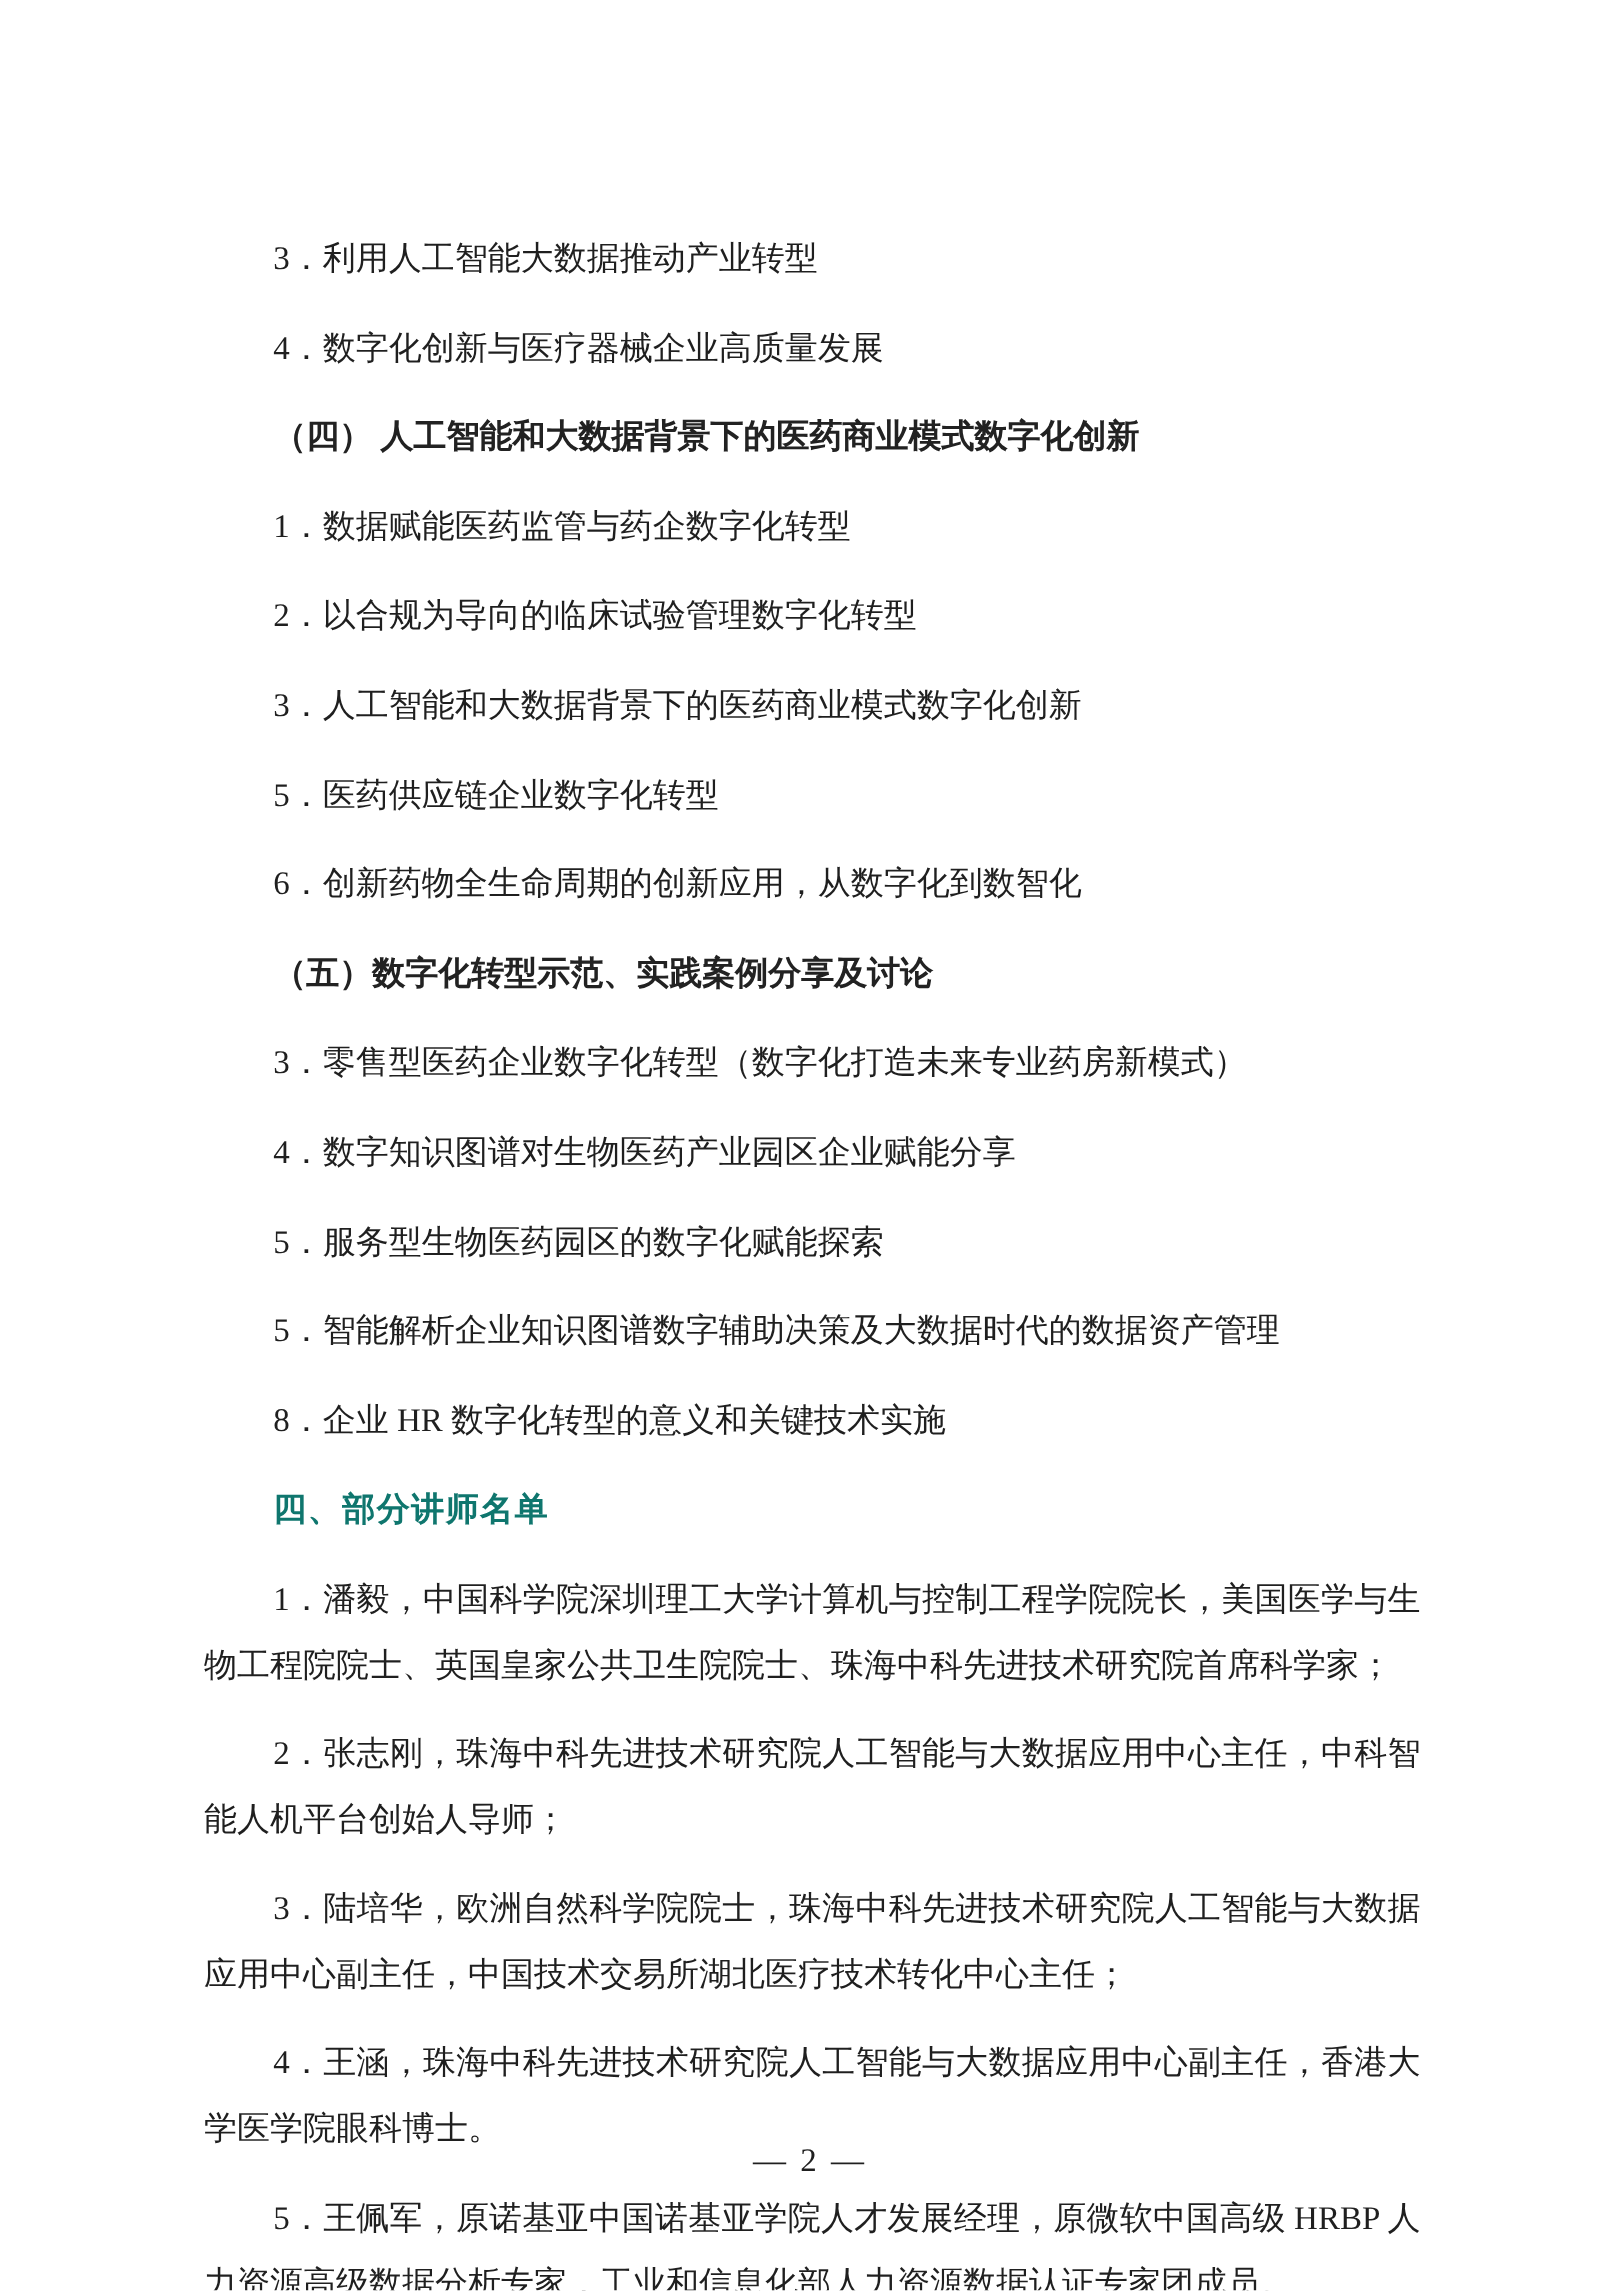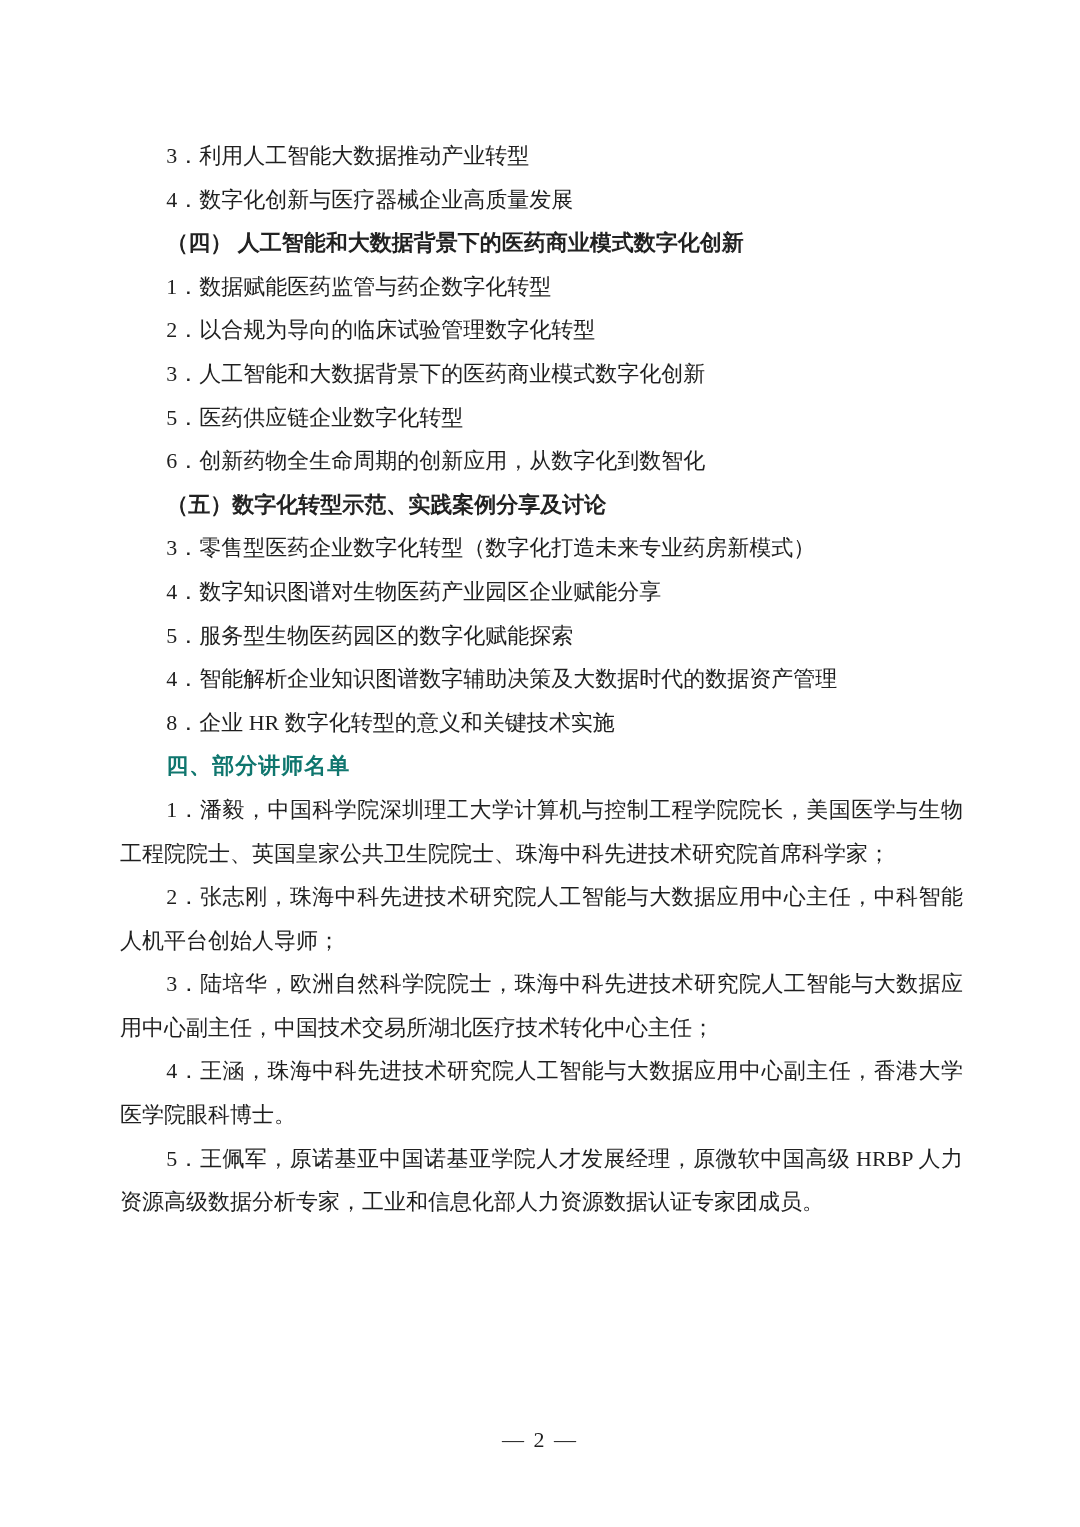--- a/index.html
+++ b/index.html
@@ -15,21 +15,21 @@
     background: #ffffff;
     box-sizing: border-box;
     padding: 134px 117px 0 120px;
     overflow: hidden;
     font-family: "Liberation Serif", "DejaVu Serif", serif;
     color: #1f1f1f;
     font-size: 22px;
     line-height: 43.6px;
   }
   .block {
-    margin: 0;
+    margin: 16px;
     text-align: justify;
     text-align-last: left;
     text-justify: inter-character;
   }
   .indent {
     text-indent: 2.1em;
   }
   .sub-heading {
     font-weight: bold;
     color: #222222;
@@ -66,21 +66,21 @@
   <p class="block indent">2．以合规为导向的临床试验管理数字化转型</p>
   <p class="block indent">3．人工智能和大数据背景下的医药商业模式数字化创新</p>
   <p class="block indent">5．医药供应链企业数字化转型</p>
   <p class="block indent">6．创新药物全生命周期的创新应用，从数字化到数智化</p>
 
   <p class="block indent sub-heading">（五）数字化转型示范、实践案例分享及讨论</p>
 
   <p class="block indent">3．零售型医药企业数字化转型（数字化打造未来专业药房新模式）</p>
   <p class="block indent">4．数字知识图谱对生物医药产业园区企业赋能分享</p>
   <p class="block indent">5．服务型生物医药园区的数字化赋能探索</p>
-  <p class="block indent">4．智能解析企业知识图谱数字辅助决策及大数据时代的数据资产管理</p>
+  <p class="block indent">5．智能解析企业知识图谱数字辅助决策及大数据时代的数据资产管理</p>
   <p class="block indent">8．企业 HR 数字化转型的意义和关键技术实施</p>
 
   <p class="block indent section-heading">四、部分讲师名单</p>
 
   <p class="block indent">1．潘毅，中国科学院深圳理工大学计算机与控制工程学院院长，美国医学与生物工程院院士、英国皇家公共卫生院院士、珠海中科先进技术研究院首席科学家；</p>
   <p class="block indent">2．张志刚，珠海中科先进技术研究院人工智能与大数据应用中心主任，中科智能人机平台创始人导师；</p>
   <p class="block indent">3．陆培华，欧洲自然科学院院士，珠海中科先进技术研究院人工智能与大数据应用中心副主任，中国技术交易所湖北医疗技术转化中心主任；</p>
   <p class="block indent">4．王涵，珠海中科先进技术研究院人工智能与大数据应用中心副主任，香港大学医学院眼科博士。</p>
   <p class="block indent">5．王佩军，原诺基亚中国诺基亚学院人才发展经理，原微软中国高级 HRBP 人力资源高级数据分析专家，工业和信息化部人力资源数据认证专家团成员。</p>
 

